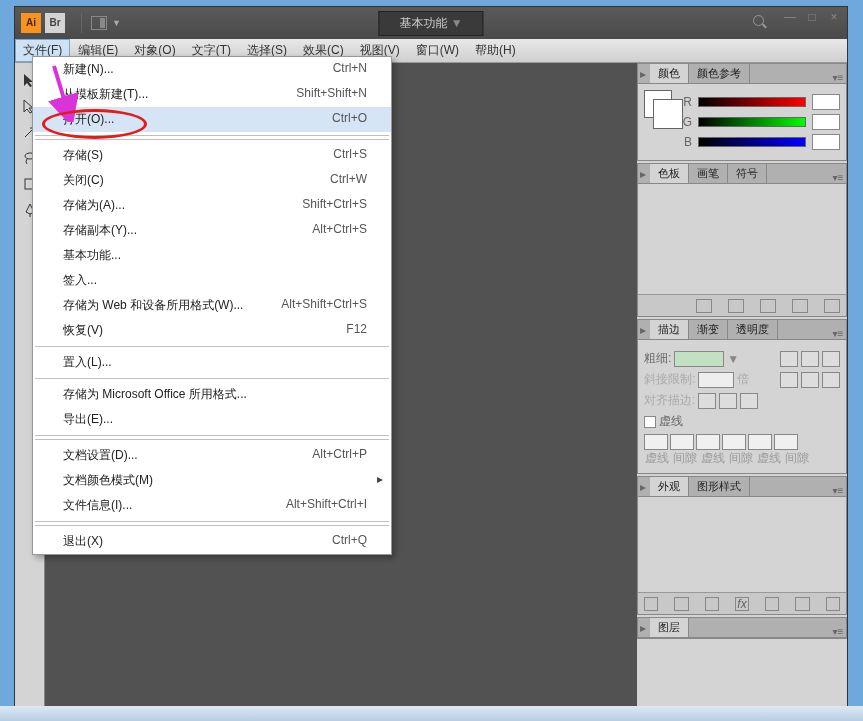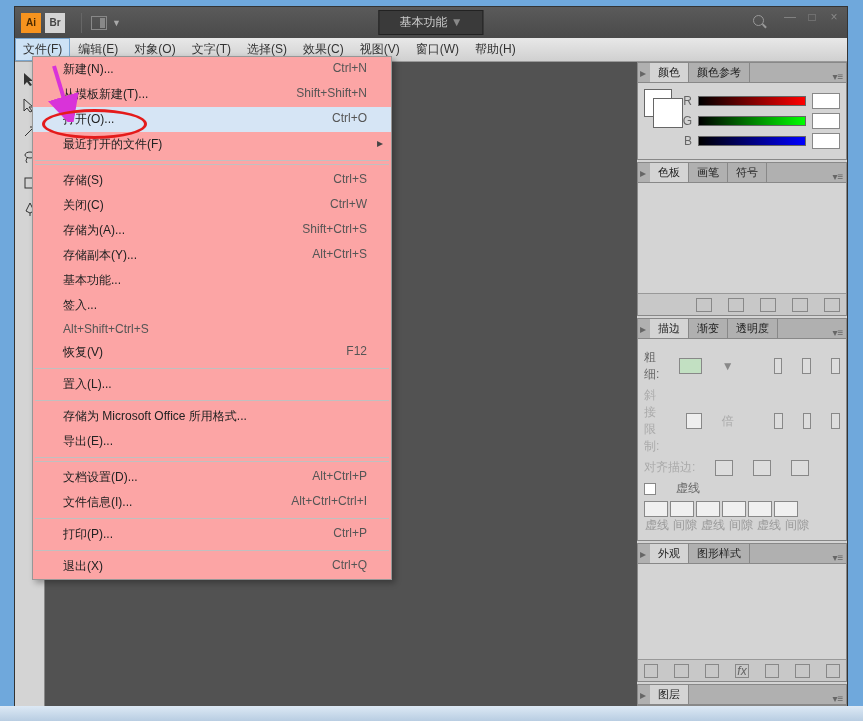--- a/index.html
+++ b/index.html
@@ -39,31 +39,31 @@
 .color-label{width:12px;color:#666;text-align:right}
 .color-slider{flex:1;height:10px;background:linear-gradient(to right,#000,#fff);border:1px solid #666}
 .color-slider.r{background:linear-gradient(to right,#000,#f00)}
 .color-slider.g{background:linear-gradient(to right,#000,#0f0)}
 .color-slider.b{background:linear-gradient(to right,#000,#00f)}
 .color-val{width:28px;height:16px;border:1px solid #888;background:#fff}
 .swatch-fill{width:28px;height:28px;border:1px solid #666;background:#fff;position:relative;margin-right:8px}
 .swatch-fill::after{content:"";position:absolute;width:28px;height:28px;border:1px solid #666;background:#fff;left:8px;top:8px}
 .panel-footer{height:22px;background:#c8c8c8;border-top:1px solid #999;display:flex;align-items:center;justify-content:flex-end;padding:0 6px;gap:16px}
 .footer-icon{width:16px;height:14px;border:1px solid #888;cursor:pointer}
-.stroke-row{display:flex;align-items:center;margin:4px 0;gap:20px;color:#666;font-size:11px}
+.stroke-row{display:flex;align-items:center;margin:4px 0;gap:3px;color:#666;font-size:11px}
 .stroke-row.dim{color:#aaa}
 .stroke-input{width:50px;height:16px;border:1px solid #888;background:#c2e0c2}
 .mini-btn{width:18px;height:16px;border:1px solid #888;background:#ddd}
 .chk{width:12px;height:12px;border:1px solid #888;background:#fff}
 .dash-inputs{display:flex;gap:2px}
 .dash-inputs input{width:24px;height:16px;border:1px solid #888;background:#f0f0f0}
 .dash-labels{display:flex;gap:2px;color:#999;font-size:10px}
 .dash-labels span{width:26px;text-align:center}
 
-.dropdown{position:absolute;left:32px;top:56px;width:360px;background:#fca5a5;border:1px solid #979797;box-shadow:3px 3px 6px rgba(0,0,0,.3);z-index:100}
+.dropdown{position:absolute;left:32px;top:56px;width:360px;background:#ffffff;border:1px solid #979797;box-shadow:3px 3px 6px rgba(0,0,0,.3);z-index:100}
 .dd-item{display:flex;justify-content:space-between;padding:4px 24px 4px 30px;color:#222;cursor:pointer;position:relative}
 .dd-item.hover{background:#d6e5f5}
 .dd-item.sub::after{content:"▸";position:absolute;right:8px;color:#444}
 .dd-sep{height:1px;background:#c0c0c0;margin:3px 2px}
 .shortcut{color:#555}
 
 .arrow-ann{position:absolute;left:48px;top:62px;z-index:200;pointer-events:none}
 .circle-ann{position:absolute;left:42px;top:109px;width:105px;height:30px;border:3px solid #e41b1b;border-radius:50%;z-index:200;pointer-events:none}
 .taskbar{position:absolute;left:0;right:0;bottom:0;height:15px;background:linear-gradient(#dde9f5,#b8cde2)}
 </style>
@@ -282,23 +282,20 @@
       <span class="shortcut">Ctrl+N</span>
     </div>
     <div class="dd-item">
       <span>从模板新建(T)...</span>
       <span class="shortcut">Shift+Shift+N</span>
     </div>
     <div class="dd-item hover">
       <span>打开(O)...</span>
       <span class="shortcut">Ctrl+O</span>
     </div>
-    <div class="dd-item sub">
-      <span>最近打开的文件(F)</span>
-    </div>
     <div class="dd-sep"></div>
     <div class="dd-sep"></div>
     <div class="dd-item">
       <span>存储(S)</span>
       <span class="shortcut">Ctrl+S</span>
     </div>
     <div class="dd-item">
       <span>关闭(C)</span>
       <span class="shortcut">Ctrl+W</span>
     </div>
@@ -310,20 +307,21 @@
       <span>存储副本(Y)...</span>
       <span class="shortcut">Alt+Ctrl+S</span>
     </div>
     <div class="dd-item">
       <span>基本功能...</span>
     </div>
     <div class="dd-item">
       <span>签入...</span>
     </div>
     <div class="dd-item">
+      <span>存储为 Web 和设备所用格式(W)...</span>
       <span class="shortcut">Alt+Shift+Ctrl+S</span>
     </div>
     <div class="dd-item">
       <span>恢复(V)</span>
       <span class="shortcut">F12</span>
     </div>
     <div class="dd-sep"></div>
     <div class="dd-item">
       <span>置入(L)...</span>
     </div>
@@ -333,29 +331,28 @@
     </div>
     <div class="dd-item">
       <span>导出(E)...</span>
     </div>
     <div class="dd-sep"></div>
     <div class="dd-sep"></div>
     <div class="dd-item">
       <span>文档设置(D)...</span>
       <span class="shortcut">Alt+Ctrl+P</span>
     </div>
+    <div class="dd-item sub">
+      <span>文档颜色模式(M)</span>
+    </div>
     <div class="dd-item">
       <span>文件信息(I)...</span>
-      <span class="shortcut">Alt+Ctrl+Ctrl+I</span>
-    </div>
-    <div class="dd-sep"></div>
-    <div class="dd-item">
-      <span>打印(P)...</span>
-      <span class="shortcut">Ctrl+P</span>
-    </div>
+      <span class="shortcut">Alt+Shift+Ctrl+I</span>
+    </div>
+    <div class="dd-sep"></div>
     <div class="dd-sep"></div>
     <div class="dd-item">
       <span>退出(X)</span>
       <span class="shortcut">Ctrl+Q</span>
     </div>
   </div>
 
 <svg class="arrow-ann" width="40" height="60">
   <defs>
       <marker id="ah" markerWidth="8" markerHeight="8" refX="4" refY="4" orient="auto">

